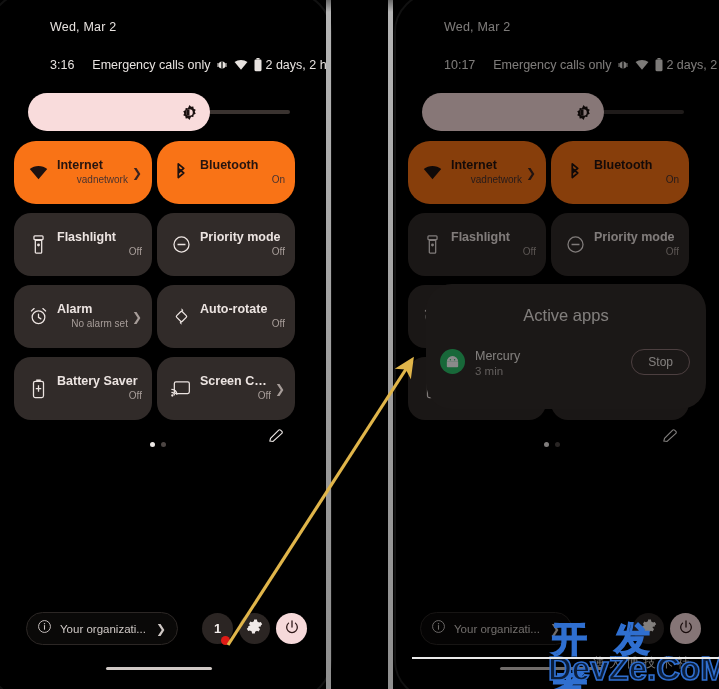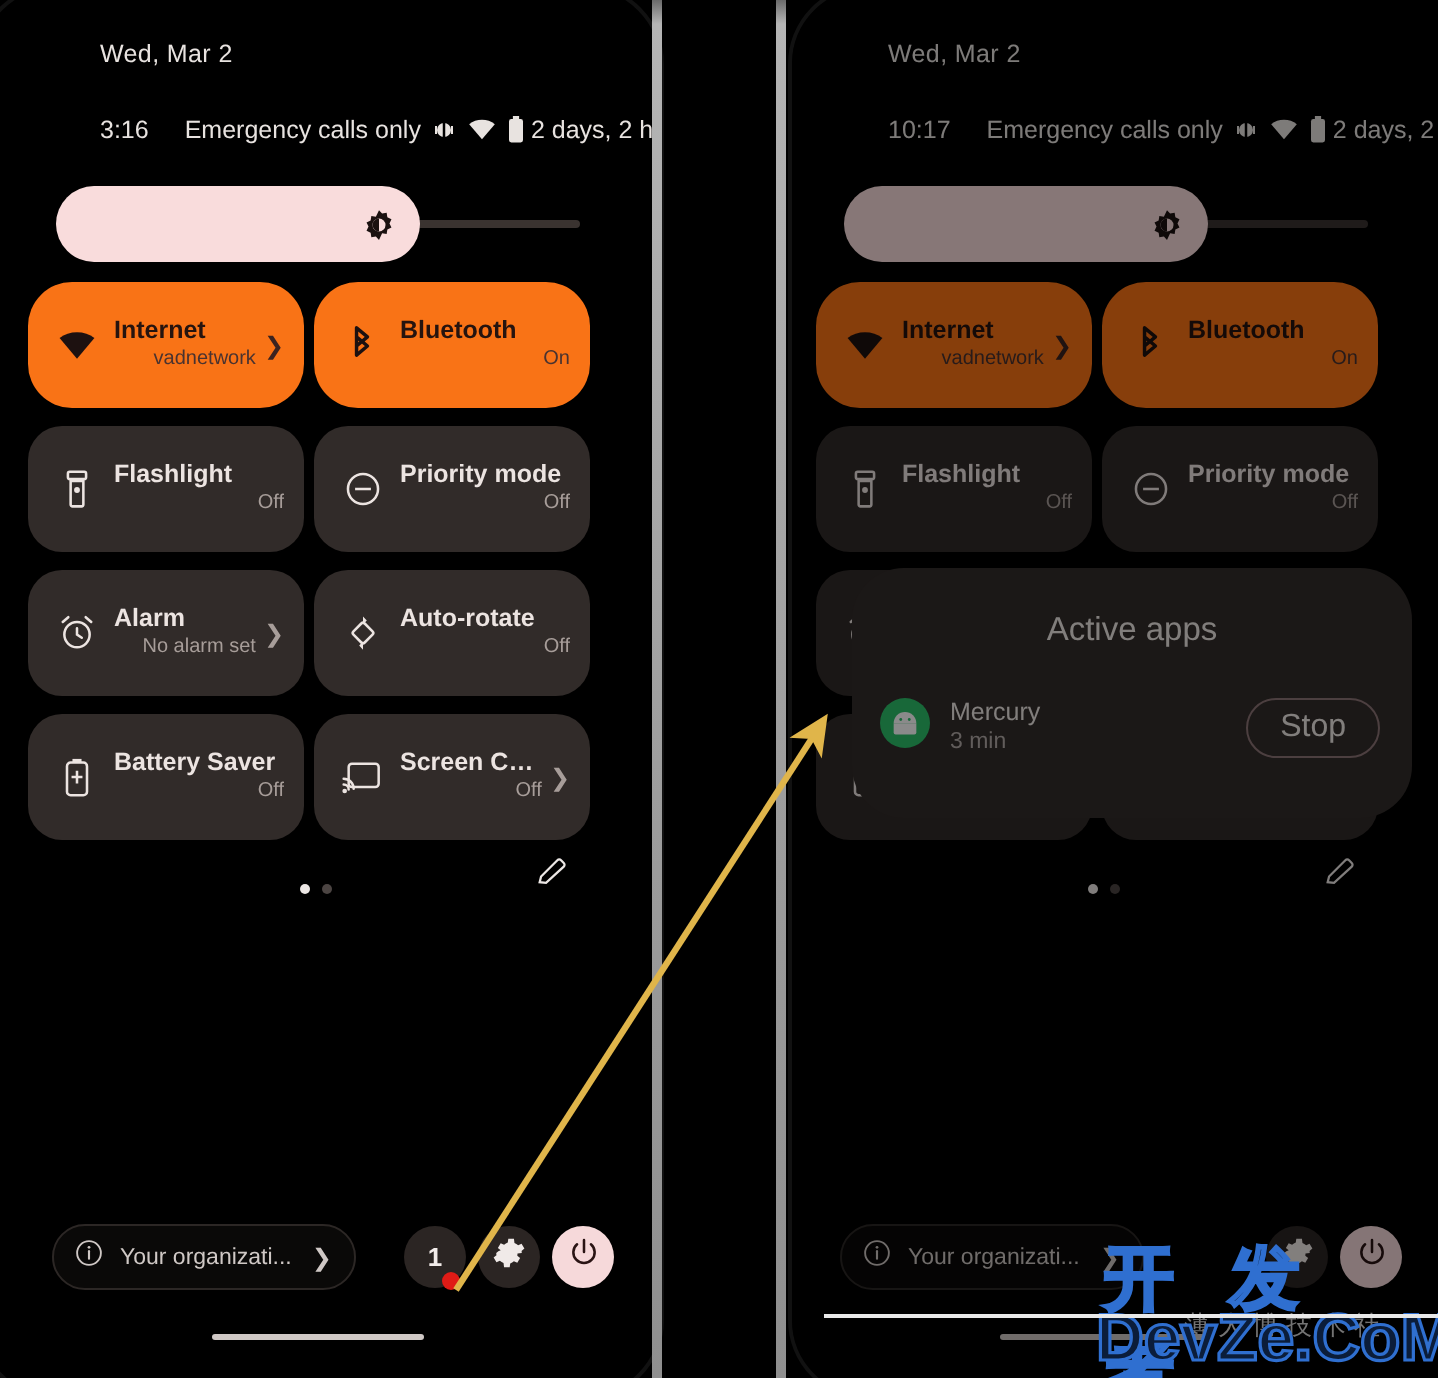--- a/index.html
+++ b/index.html
@@ -77,21 +77,21 @@
   .aapanel{position:absolute;background:#332D2B;border-radius:26px;}
   .aatitle{position:absolute;width:100%;text-align:center;font-size:16.5px;color:#efe9e6;}
   .aarow{position:absolute;display:flex;align-items:flex-start;width:100%;
          box-sizing:border-box;padding:0 16px 0 14px;}
   .appicon{width:25px;height:25px;border-radius:50%;background:#2DC06A;
            display:flex;align-items:center;justify-content:center;flex:0 0 25px;}
   .apptxt{margin-left:10px;flex:1 1 auto;}
   .appname{font-size:12.5px;color:#efe9e6;line-height:15px;}
   .apptime{font-size:11.5px;color:#b3aba8;line-height:14px;}
   .stopbtn{border:1px solid #8d7577;border-radius:16px;padding:5px 16px;
-           font-size:16px;color:#efe9e6;background:transparent;
+           font-size:12px;color:#efe9e6;background:transparent;
            font-family:"Liberation Sans",sans-serif;}
 
   
   .scrim{position:absolute;left:0;top:0;width:100%;height:100%;
          background:rgba(0,0,0,0.46);pointer-events:none;}
 
   
   .arrow-layer{position:absolute;left:0;top:0;width:719px;height:689px;
                pointer-events:none;}
 

